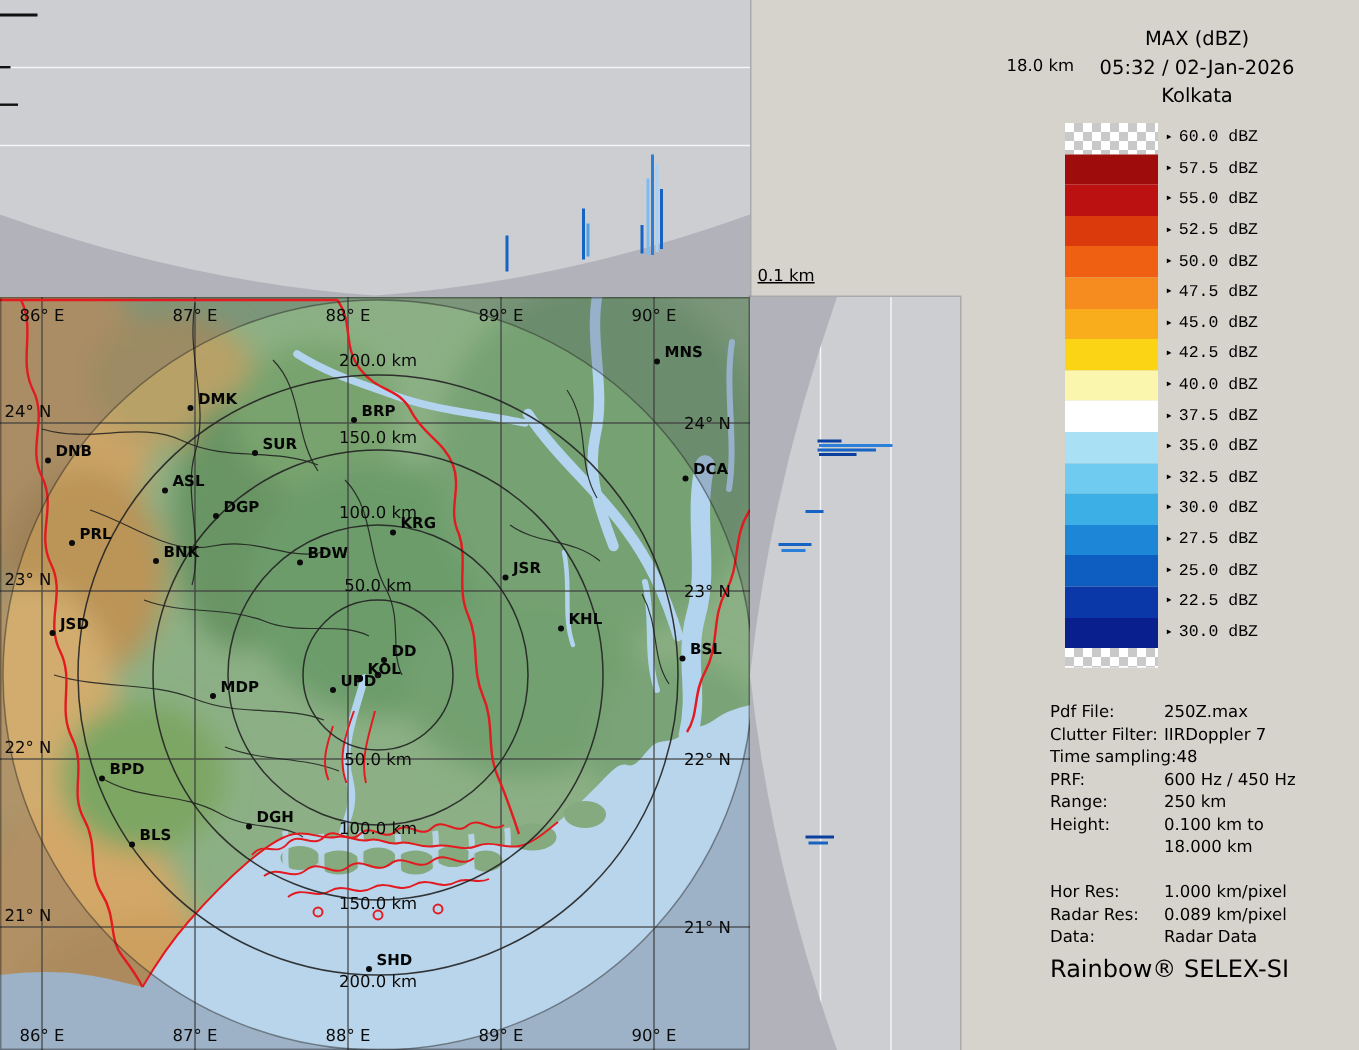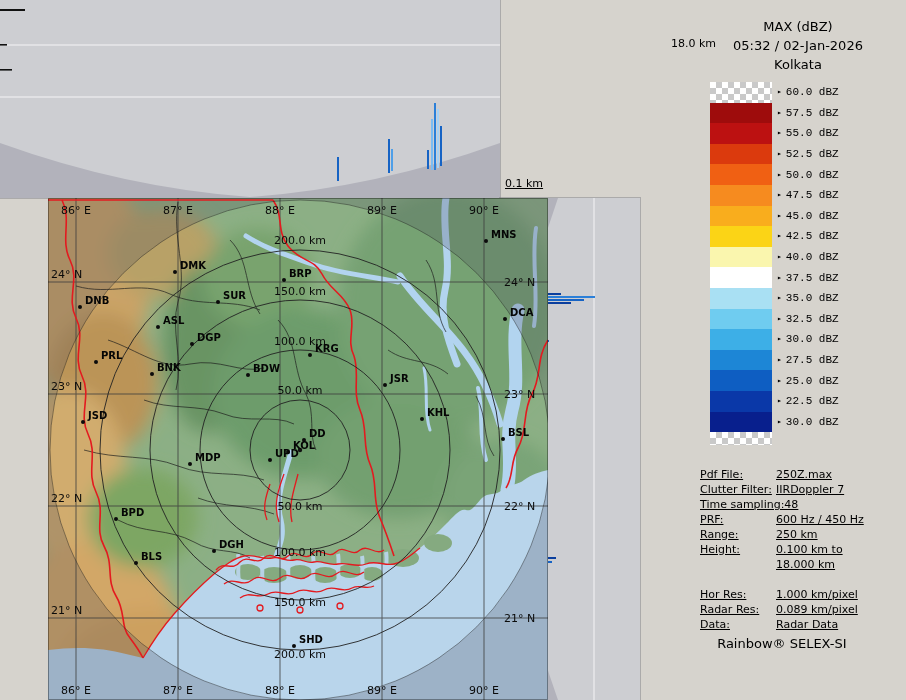--- a/index.html
+++ b/index.html
@@ -1,38 +1,38 @@
 <!DOCTYPE html>
 <html><head>
 <meta charset="utf-8">
 <style>
   html,body{margin:0;padding:0;background:#d6d3cd;}
   .stage{position:relative;width:906px;height:700px;background:#d6d3cd;
          font-family:"DejaVu Sans",sans-serif;overflow:hidden;color:#000;}
   .proj-panel{position:absolute;outline:1px solid rgba(120,120,128,.45);}
   #top-panel{left:0;top:0;width:500px;height:198px;}
   #right-panel{left:500px;top:198px;width:140px;height:502px;}
-  #map-panel{position:absolute;left:0;top:198px;width:500px;height:502px;padding-left:48px;}
+  #map-panel{position:absolute;left:0;top:198px;width:500px;height:502px;}
   #legend-panel{position:absolute;left:640px;top:12px;width:266px;height:700px;}
   .title-block{position:absolute;top:5px;left:60px;width:196px;text-align:center;
                font-size:13px;line-height:19px;}
   .scale{position:absolute;top:70px;left:70px;}
   .lg-row{display:flex;align-items:center;height:20.6px;}
   .lg-chip{width:62px;height:20.6px;flex:0 0 62px;}
   .lg-tail{height:13px;width:62px;}
   .lg-lbl{font-size:11px;margin-left:5px;white-space:nowrap;font-family:Liberation Mono, monospace;}
   .lg-lbl::before{content:"▸";font-size:8px;margin-right:4px;position:relative;top:-1px;}
   .checker{background-color:#fff;background-image:
      linear-gradient(45deg,#c9c9c9 25%,transparent 25%,transparent 75%,#c9c9c9 75%),
      linear-gradient(45deg,#c9c9c9 25%,#fff 25%,#fff 75%,#c9c9c9 75%);
      background-position:0 0,6px 6px;background-size:12px 12px;}
   .info{position:absolute;top:455px;left:60px;}
-  .info-row{display:grid;grid-template-columns:76px 1fr;line-height:15px;font-size:11px;min-height:15px;text-decoration:underline;}
+  .info-row{display:grid;grid-template-columns:76px 1fr;line-height:15px;font-size:11px;min-height:15px;}
   .info-label,.info-value{white-space:nowrap;}
-  .brand{margin-top:4px;font-size:13px;text-align:center;}
+  .brand{margin-top:4px;font-size:16px;}
   .hlabel{position:absolute;font-size:11px;}
   #hmax{left:671px;top:5px;margin-top:32px;}
   #hmin{left:505px;top:177px;text-decoration:underline;}
   svg text{font-family:"DejaVu Sans",sans-serif;}
   .geo-lbl{font-size:11px;fill:#0a0a0a;}
   .ring-lbl{font-size:11px;fill:#0a0a0a;}
   .city-lbl{font-size:10px;font-weight:bold;fill:#050505;}
 </style>
 </head>
 <body>

